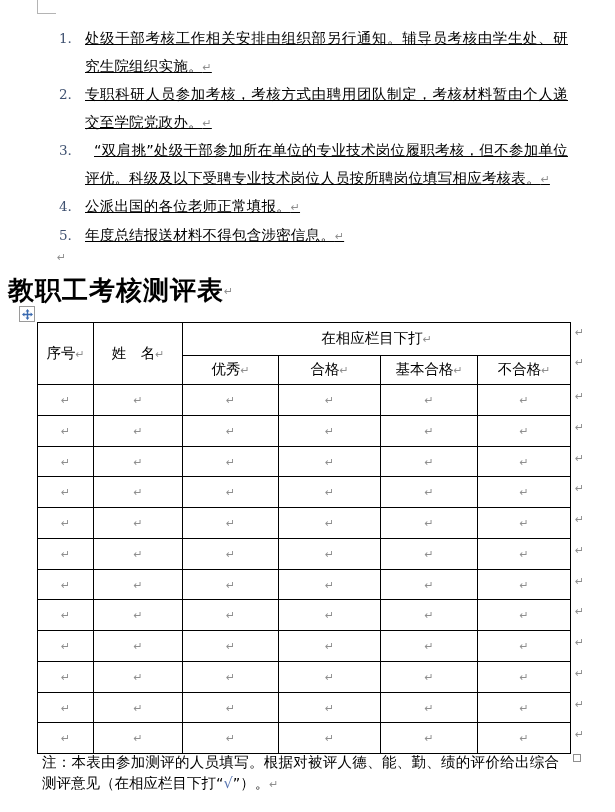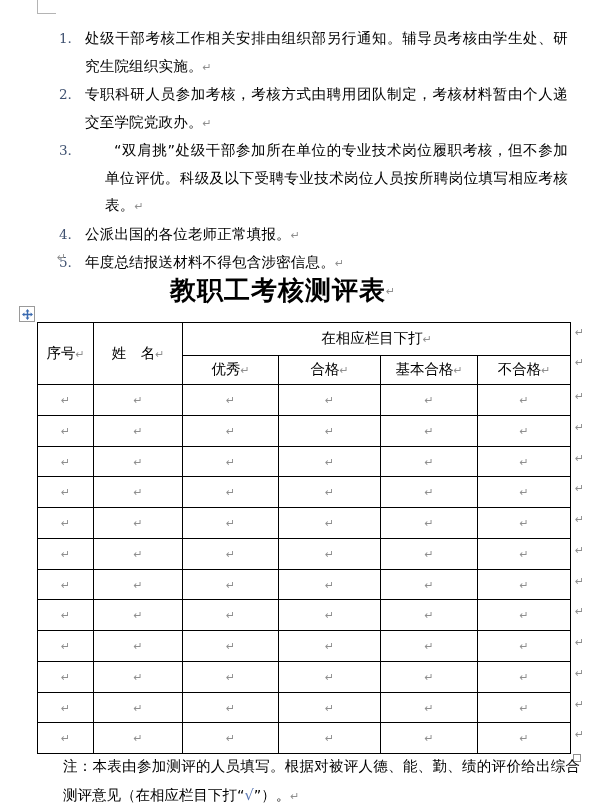--- a/index.html
+++ b/index.html
@@ -12,28 +12,28 @@
   .corner-h{position:absolute;left:37px;top:13px;width:19px;height:1px;background:#b4b4b4;}
 
   
   .list{position:absolute;left:59px;top:25px;width:509px;}
   .list-item{display:flex;line-height:27.5px;font-size:14.5px;}
   .list-item .num{
     flex:0 0 26px;width:26px;
     font-family:"DejaVu Serif","Liberation Serif",serif;
     font-size:13.5px;color:#3f5170;
   }
-  .list-item .itext{flex:1;text-align:justify;word-break:break-all;letter-spacing:.2px;}
+  .list-item .itext{flex:1;text-align:justify;word-break:break-all;letter-spacing:.2px;text-decoration:underline;}
 
   .pilcrow{color:#8f8f8f;font-size:11px;letter-spacing:0;font-family:"DejaVu Sans",sans-serif;}
   .empty-line-mark{position:absolute;left:57px;top:244px;line-height:27px;}
 
   
   .doc-title{
-    position:absolute;left:0;top:273px;width:565px;text-align:center;
+    position:absolute;left:8px;top:273px;width:565px;
     font-size:26px;font-weight:bold;letter-spacing:1px;
   }
   .doc-title .pilcrow{font-weight:normal;vertical-align:4px;}
 
   
   .move-handle{
     position:absolute;left:19px;top:306px;width:14px;height:14px;
     border:1px solid #9a9a9a;background:#fff;
     display:flex;align-items:center;justify-content:center;box-sizing:content-box;
   }
@@ -57,43 +57,43 @@
   .rowmark{position:absolute;left:575px;line-height:11px;}
 
   
   .resize-handle{
     position:absolute;left:573px;top:754px;width:6px;height:6px;
     border:1px solid #8f8f8f;background:#fff;
   }
 
   
   .note{
-    position:absolute;left:63px;top:752px;width:517px;
-    font-size:14.5px;line-height:29px;text-align:justify;word-break:break-all;
+    position:absolute;left:42px;top:752px;width:517px;
+    font-size:14.5px;line-height:21px;text-align:justify;word-break:break-all;
   }
   .note .check{color:#5673b0;}
 </style>
 </head>
 <body>
 
 <div class="corner-v"></div>
 <div class="corner-h"></div>
 
 <div class="list">
     <div class="list-item">
       <span class="num">1.</span>
       <span class="itext">处级干部考核工作相关安排由组织部另行通知。辅导员考核由学生处、研究生院组织实施。<span class="pilcrow">↵</span></span>
     </div>
     <div class="list-item">
       <span class="num">2.</span>
       <span class="itext">专职科研人员参加考核，考核方式由聘用团队制定，考核材料暂由个人递交至学院党政办。<span class="pilcrow">↵</span></span>
     </div>
     <div class="list-item">
       <span class="num">3.</span>
-      <span class="itext" style="text-indent: 9px; margin-left: 20px;">“双肩挑”处级干部参加所在单位的专业技术岗位履职考核，但不参加单位评优。科级及以下受聘专业技术岗位人员按所聘岗位填写相应考核表。<span class="pilcrow">↵</span></span>
+      <span class="itext" style="text-indent: 9px;">“双肩挑”处级干部参加所在单位的专业技术岗位履职考核，但不参加单位评优。科级及以下受聘专业技术岗位人员按所聘岗位填写相应考核表。<span class="pilcrow">↵</span></span>
     </div>
     <div class="list-item">
       <span class="num">4.</span>
       <span class="itext">公派出国的各位老师正常填报。<span class="pilcrow">↵</span></span>
     </div>
     <div class="list-item">
       <span class="num">5.</span>
       <span class="itext">年度总结报送材料不得包含涉密信息。<span class="pilcrow">↵</span></span>
     </div>
   </div>

